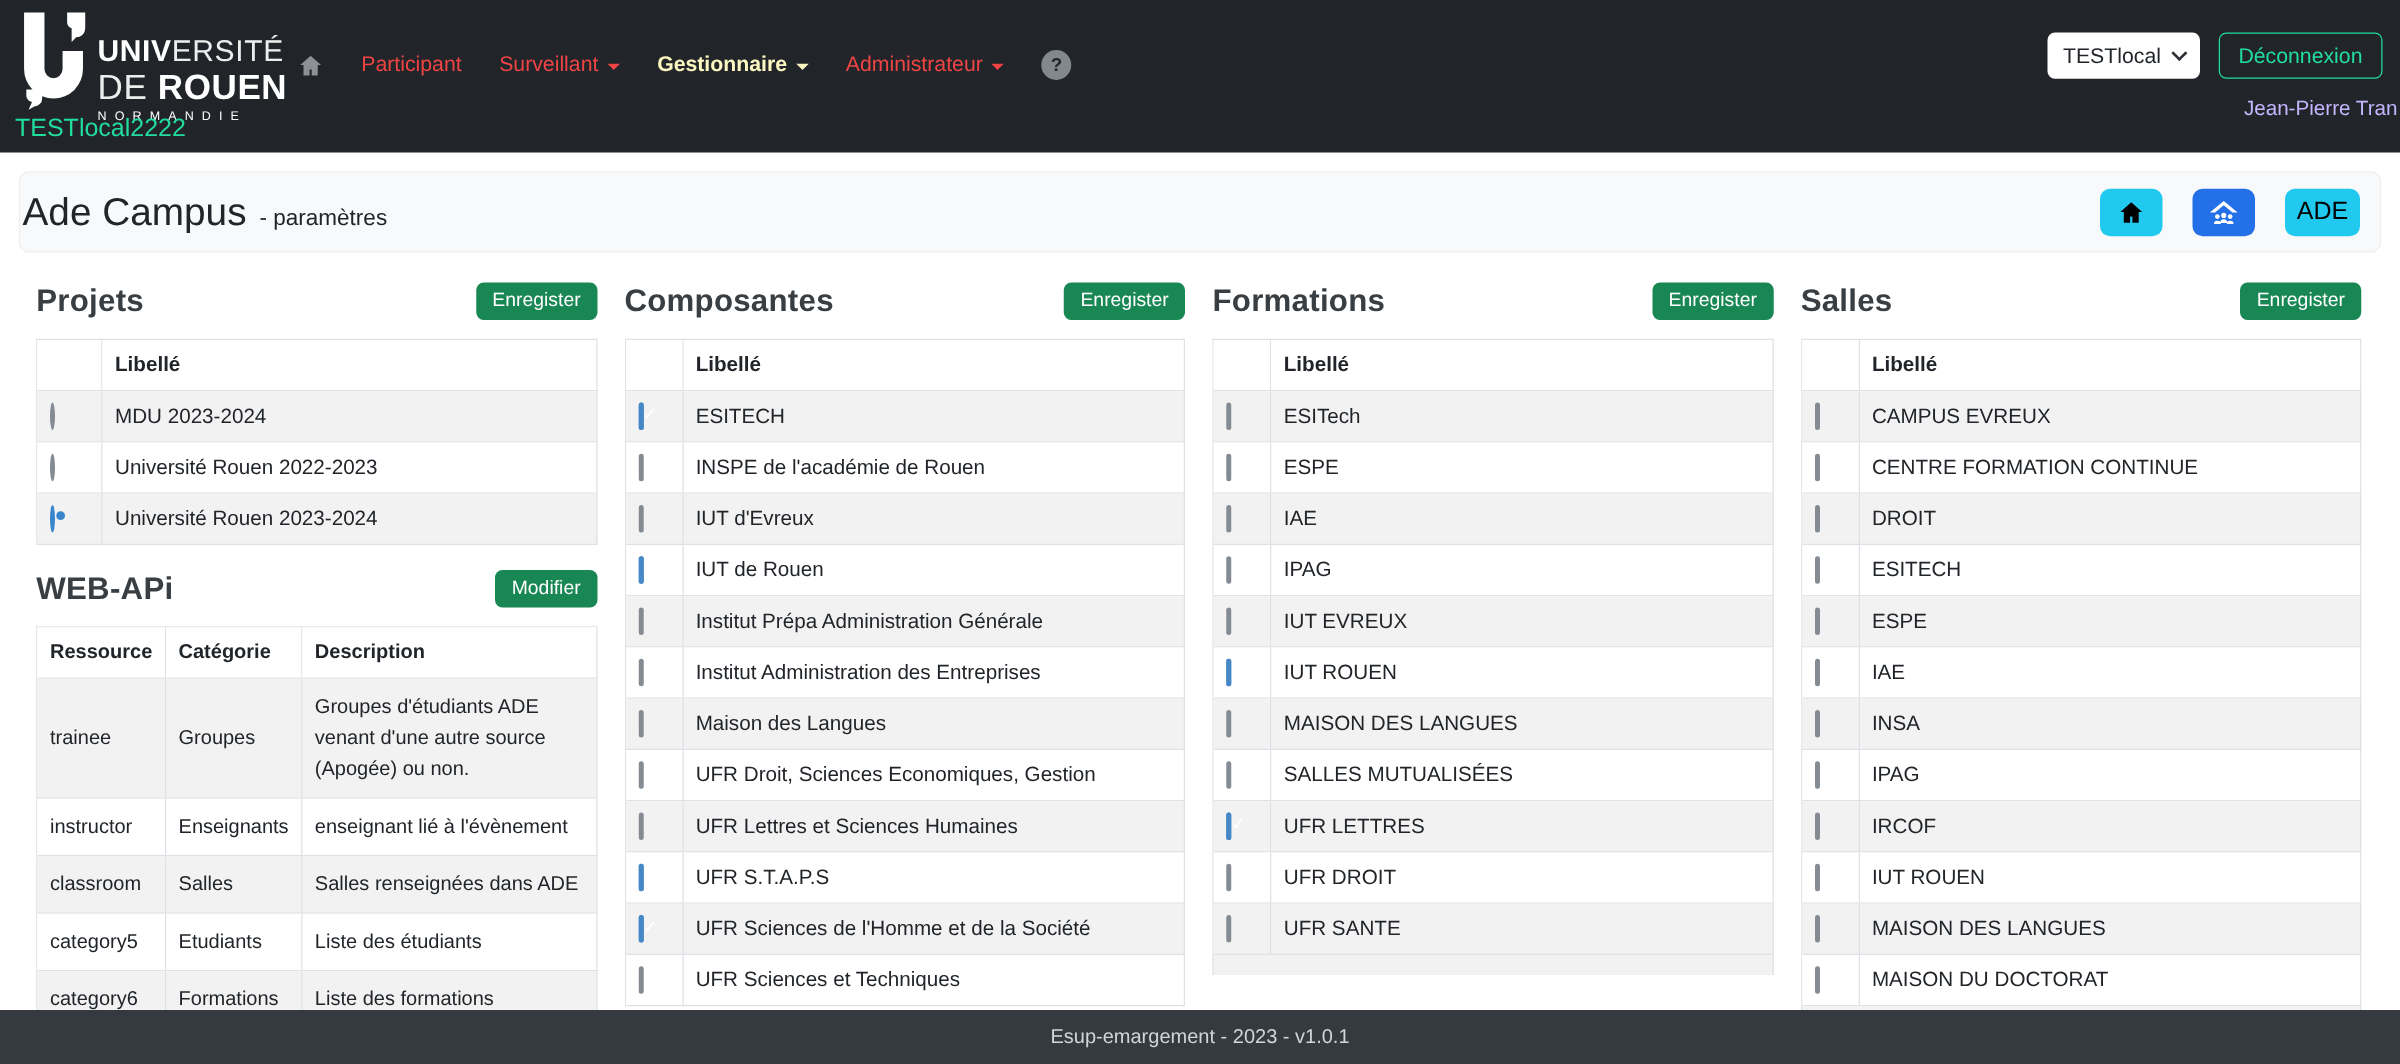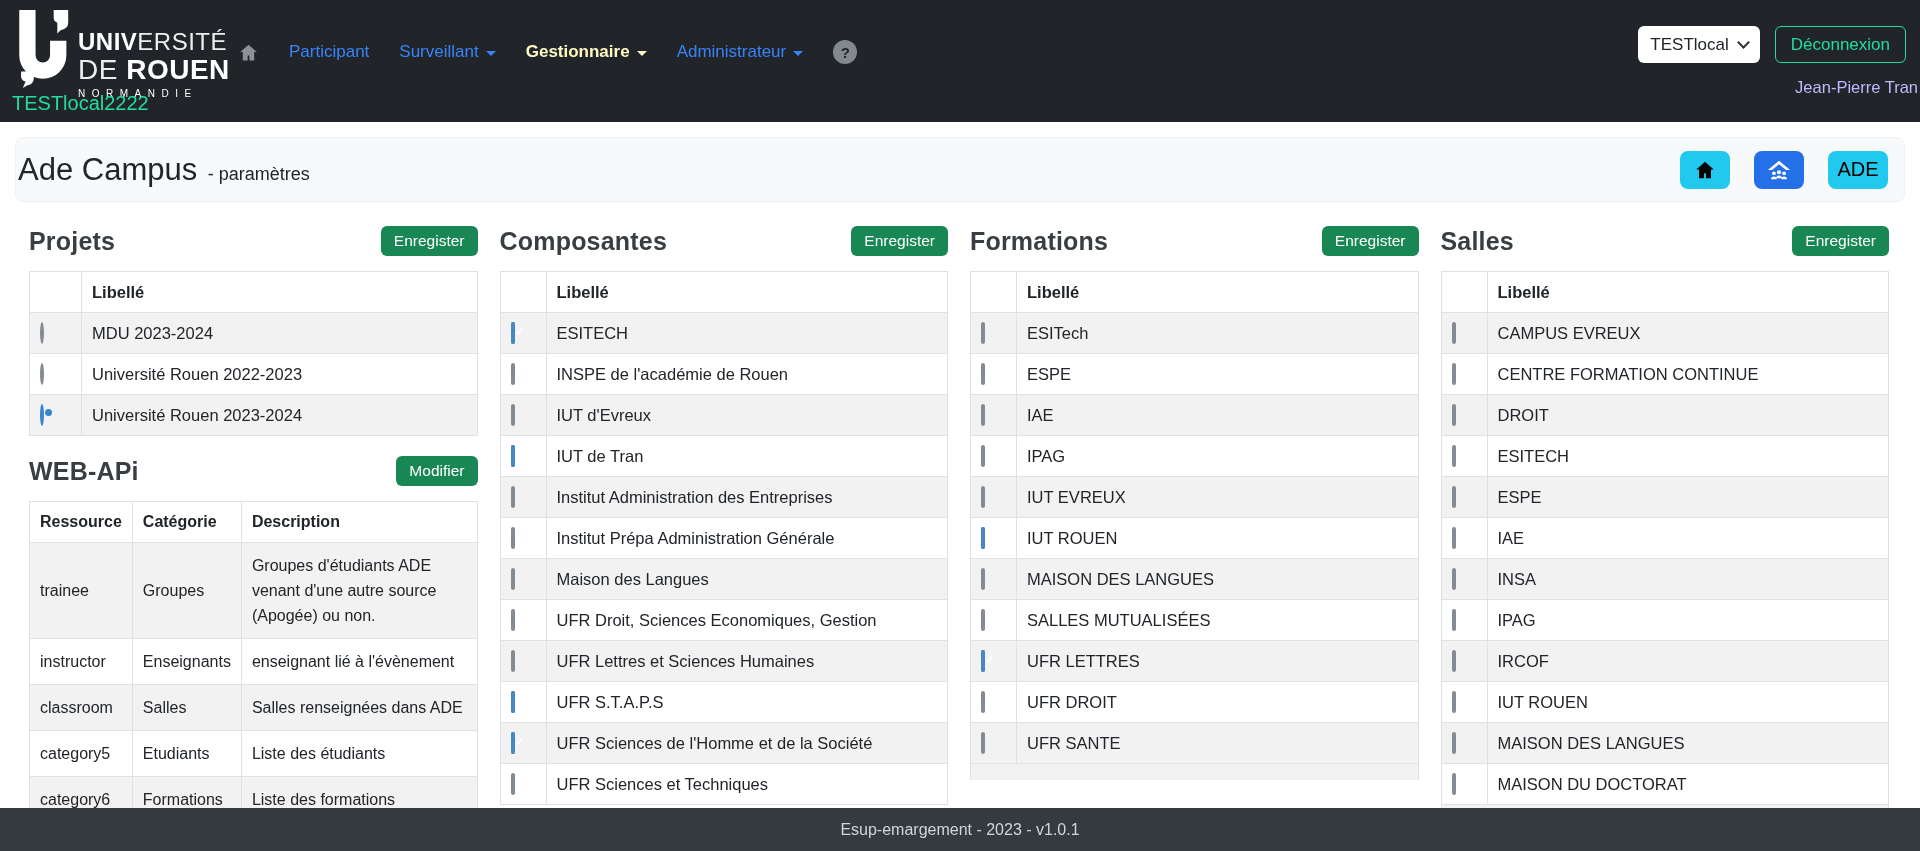--- a/index.html
+++ b/index.html
@@ -12,21 +12,21 @@
   .logo-mark { width:58px; height:80px; }
   .logo-text { color:#fff; line-height:1; padding-top:22px; }
   .logo-text .l1 { font-size:24px; letter-spacing:.5px; }
   .logo-text .l2 { font-size:28px; margin-top:2px; letter-spacing:.5px; }
   .logo-text .l3 { font-size:10px; letter-spacing:6.5px; margin-top:5px; font-weight:500; }
   .w300 { font-weight:300; opacity:.92; } .w900 { font-weight:bold; }
   .tenant { position:absolute; left:12px; top:92px; font-size:20px; color:var(--c-accent,#23dd9d); }
 
   .nav { position:absolute; left:238px; top:0; height:104px; display:flex; align-items:center; gap:30px; }
   .nav-home { display:flex; align-items:center; }
-  .nav-item { display:flex; align-items:center; gap:7px; font-size:17px; color:#3b82f6; cursor:pointer; }
+  .nav-item { display:flex; align-items:center; gap:7px; font-size:17px; color:#ef4444; cursor:pointer; }
   .nav-item.checked { color:#fef9c3; font-weight:bold; }
   .caret { display:none; width:0; height:0; border-left:5px solid transparent; border-right:5px solid transparent; border-top:5px solid currentColor; margin-top:2px; }
   .caret.checked { display:inline-block; }
   .help-badge { width:24px; height:24px; border-radius:50%; background:#83888d; color:#212529;
     font-weight:bold; font-size:15px; display:flex; align-items:center; justify-content:center; cursor:pointer; }
 
   .header-right { position:absolute; right:14px; top:26px; display:flex; gap:15px; align-items:center; }
   .profile-select { background:#fff; border-radius:6px; height:37px; min-width:106px; padding:16px 12px;
     display:flex; align-items:center; gap:10px; font-size:17px; color:#212529; cursor:pointer; }
   .chevron-down { width:9px; height:9px; border-right:2px solid #2b2f33; border-bottom:2px solid #2b2f33;
@@ -281,31 +281,31 @@
               <div class="t-cell">INSPE de l'académie de Rouen</div>
             </div>
 
             <div class="t-row">
               <div class="t-cell check-col"><span class="checkbox"></span></div>
               <div class="t-cell">IUT d'Evreux</div>
             </div>
 
             <div class="t-row">
               <div class="t-cell check-col"><span class="checkbox checked"></span></div>
-              <div class="t-cell">IUT de Tran</div>
+              <div class="t-cell">IUT de Rouen</div>
+            </div>
+
+            <div class="t-row">
+              <div class="t-cell check-col"><span class="checkbox"></span></div>
+              <div class="t-cell">Institut Prépa Administration Générale</div>
             </div>
 
             <div class="t-row">
               <div class="t-cell check-col"><span class="checkbox"></span></div>
               <div class="t-cell">Institut Administration des Entreprises</div>
-            </div>
-
-            <div class="t-row">
-              <div class="t-cell check-col"><span class="checkbox"></span></div>
-              <div class="t-cell">Institut Prépa Administration Générale</div>
             </div>
 
             <div class="t-row">
               <div class="t-cell check-col"><span class="checkbox"></span></div>
               <div class="t-cell">Maison des Langues</div>
             </div>
 
             <div class="t-row">
               <div class="t-cell check-col"><span class="checkbox"></span></div>
               <div class="t-cell">UFR Droit, Sciences Economiques, Gestion</div>

